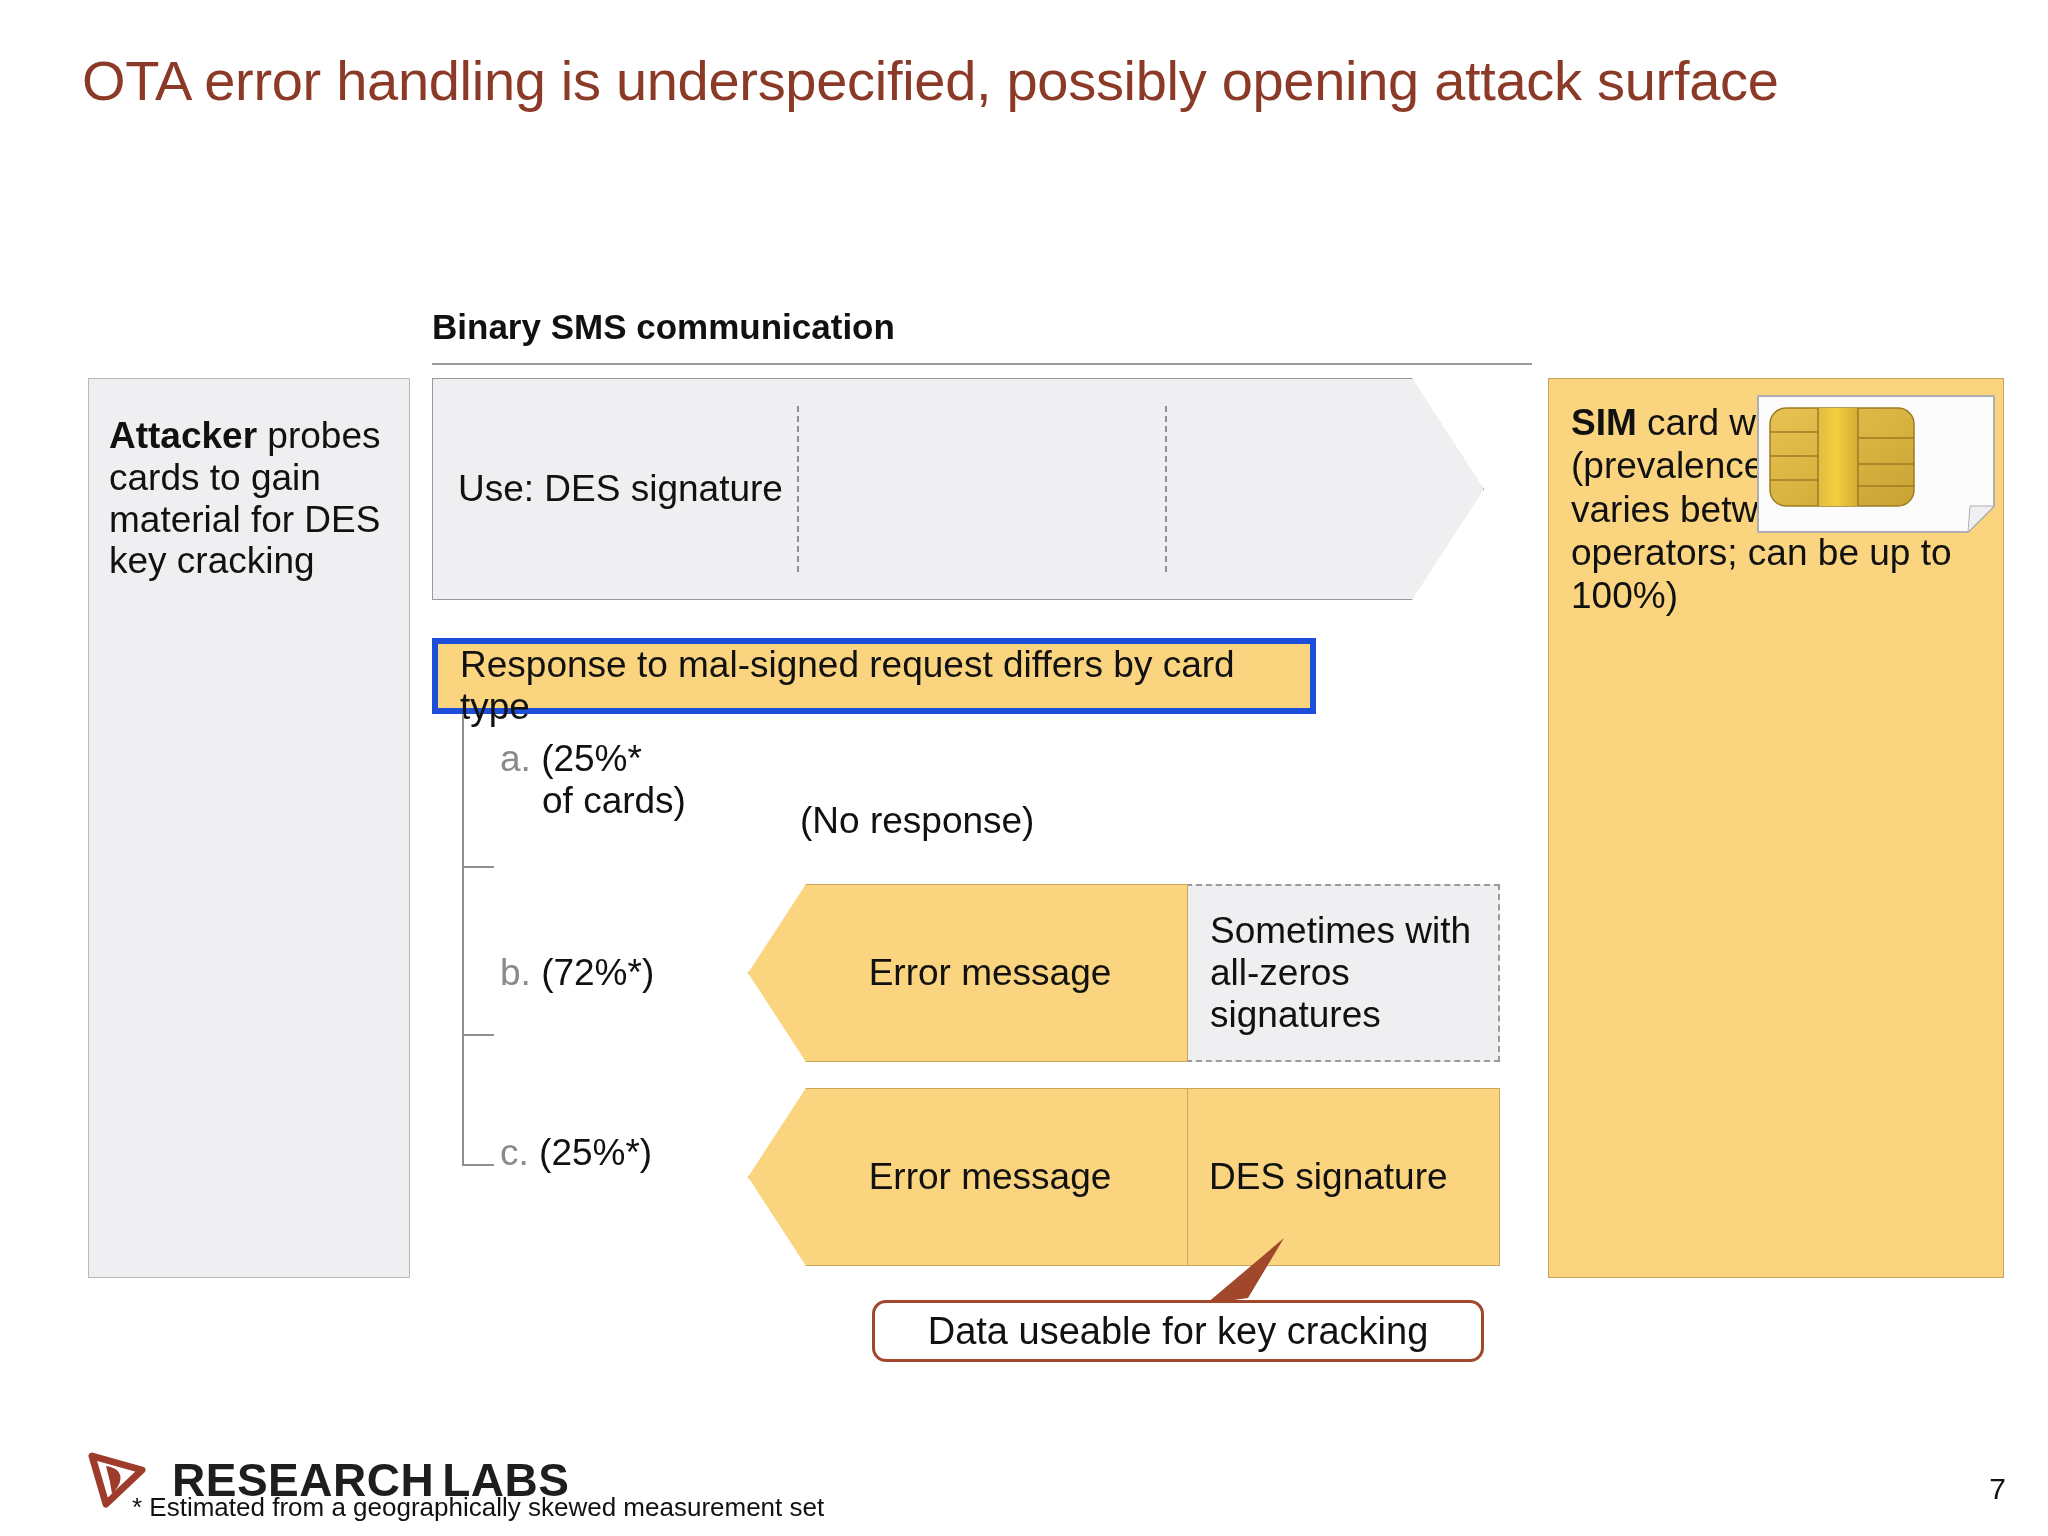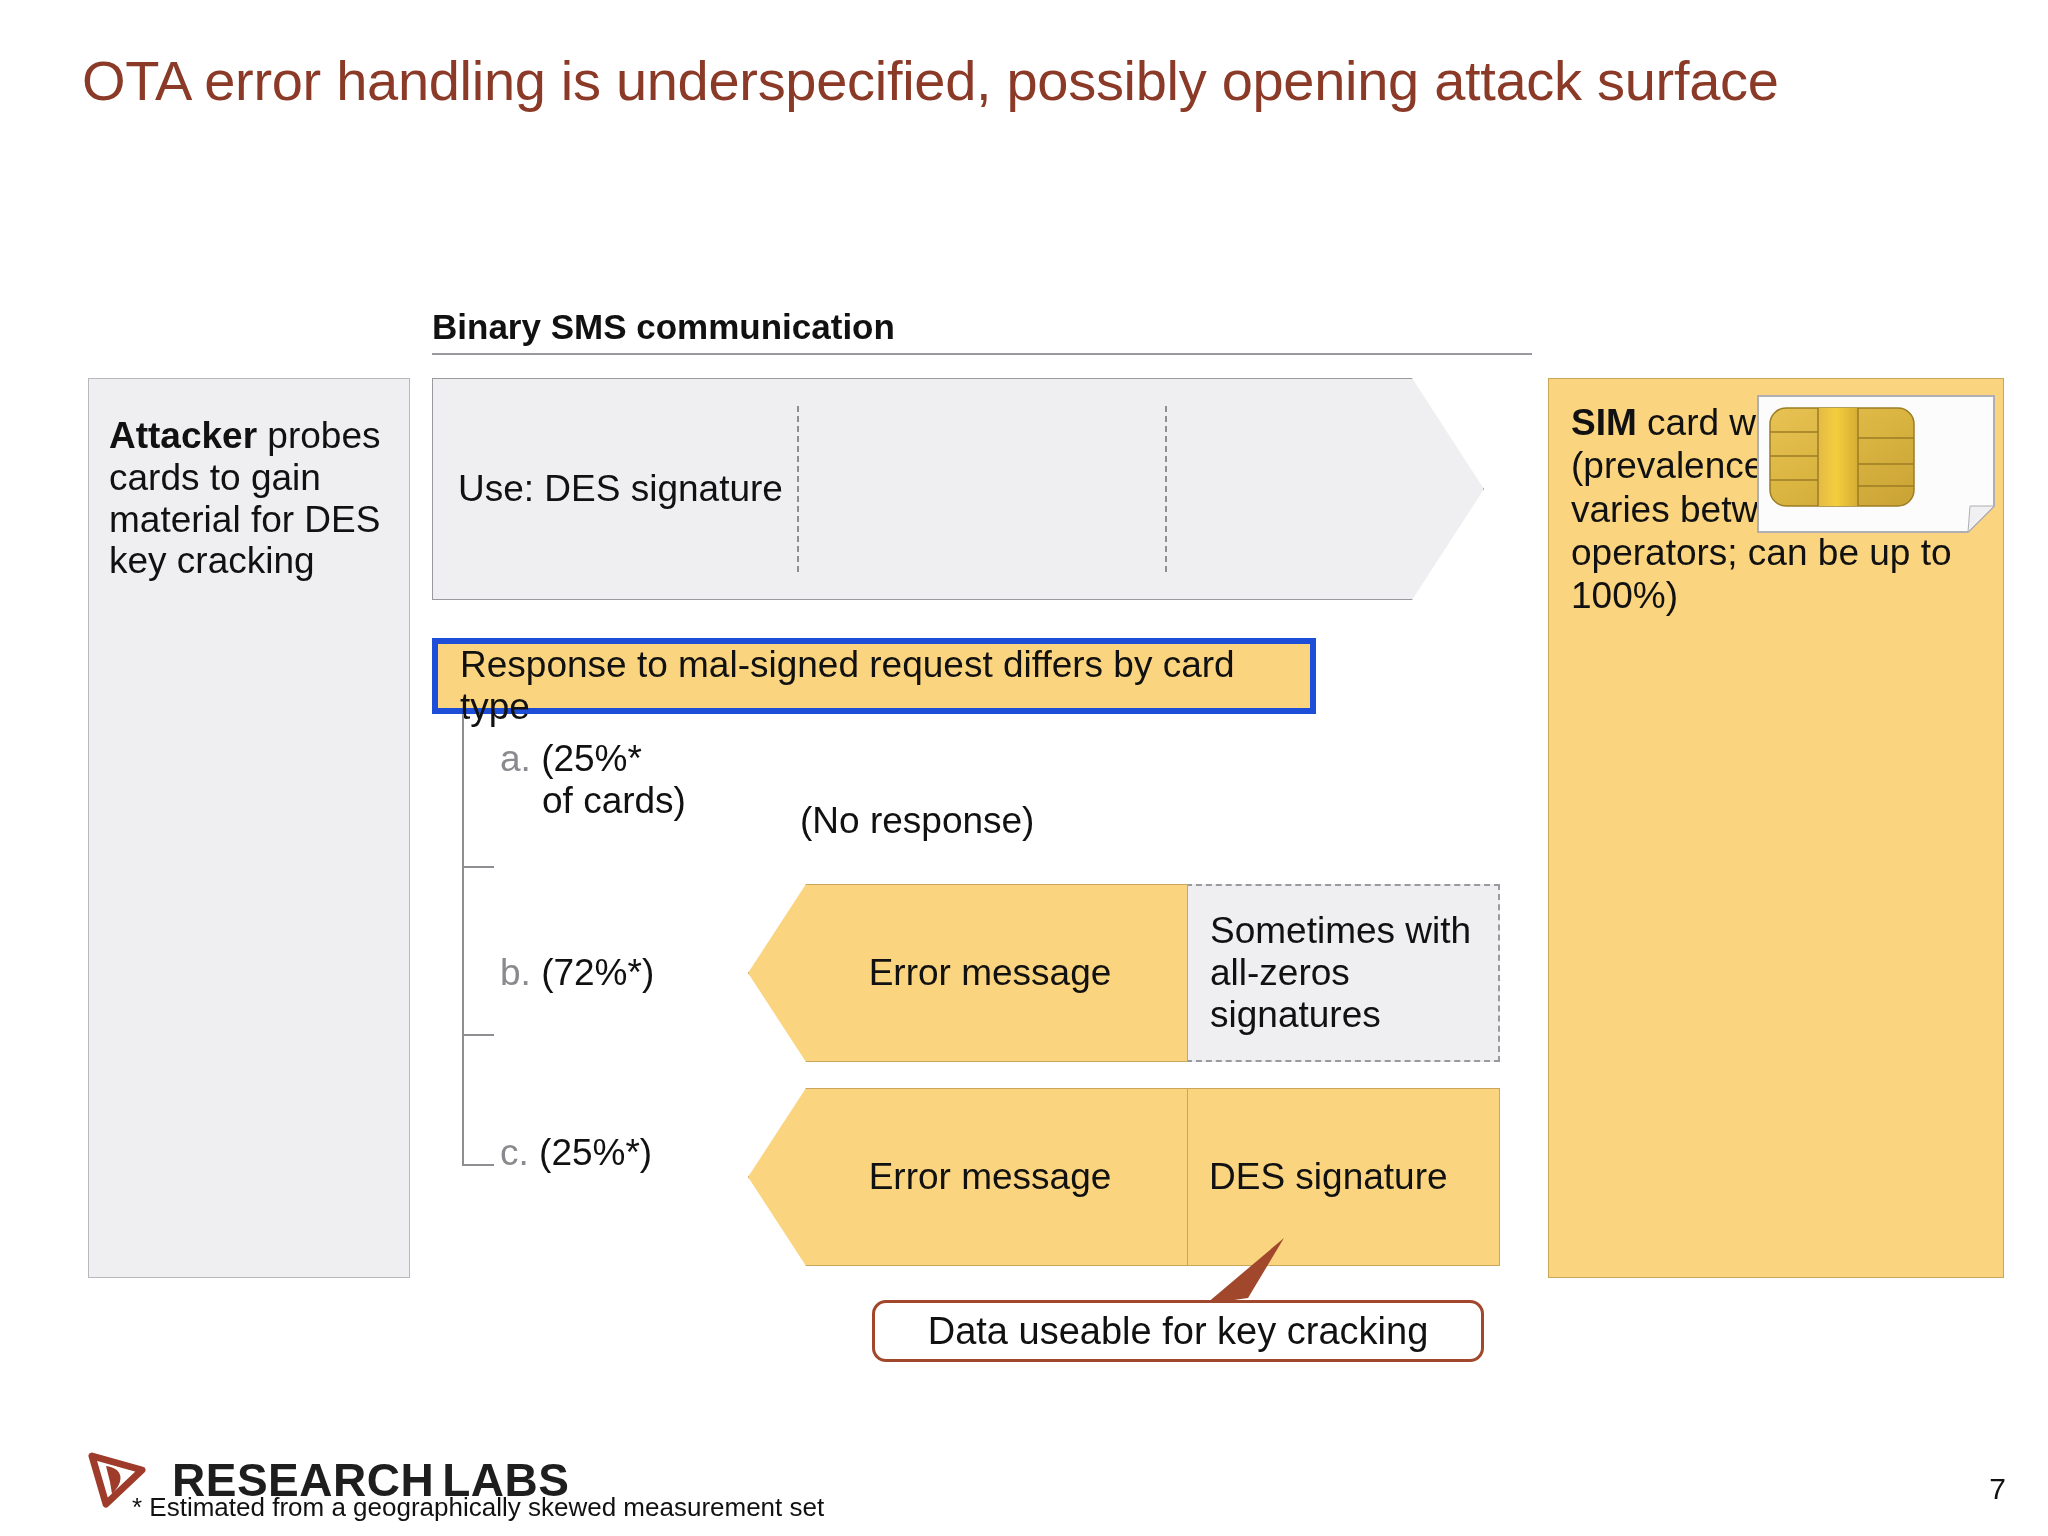--- a/index.html
+++ b/index.html
@@ -53,21 +53,21 @@
     position: absolute;
     left: 432px;
     top: 308px;
     width: 1110px;
   }
   .section-head-label {
     font-size: 35px;
     font-weight: 700;
     color: #111111;
     line-height: 1.1;
-    padding-bottom: 6px;
+    padding-bottom: 16px;
   }
   .section-head-rule {
     border-bottom: 2px solid #9A9A9E;
     width: 1100px;
   }
 
   
   .cmd-banner {
     position: absolute;
     left: 432px;

